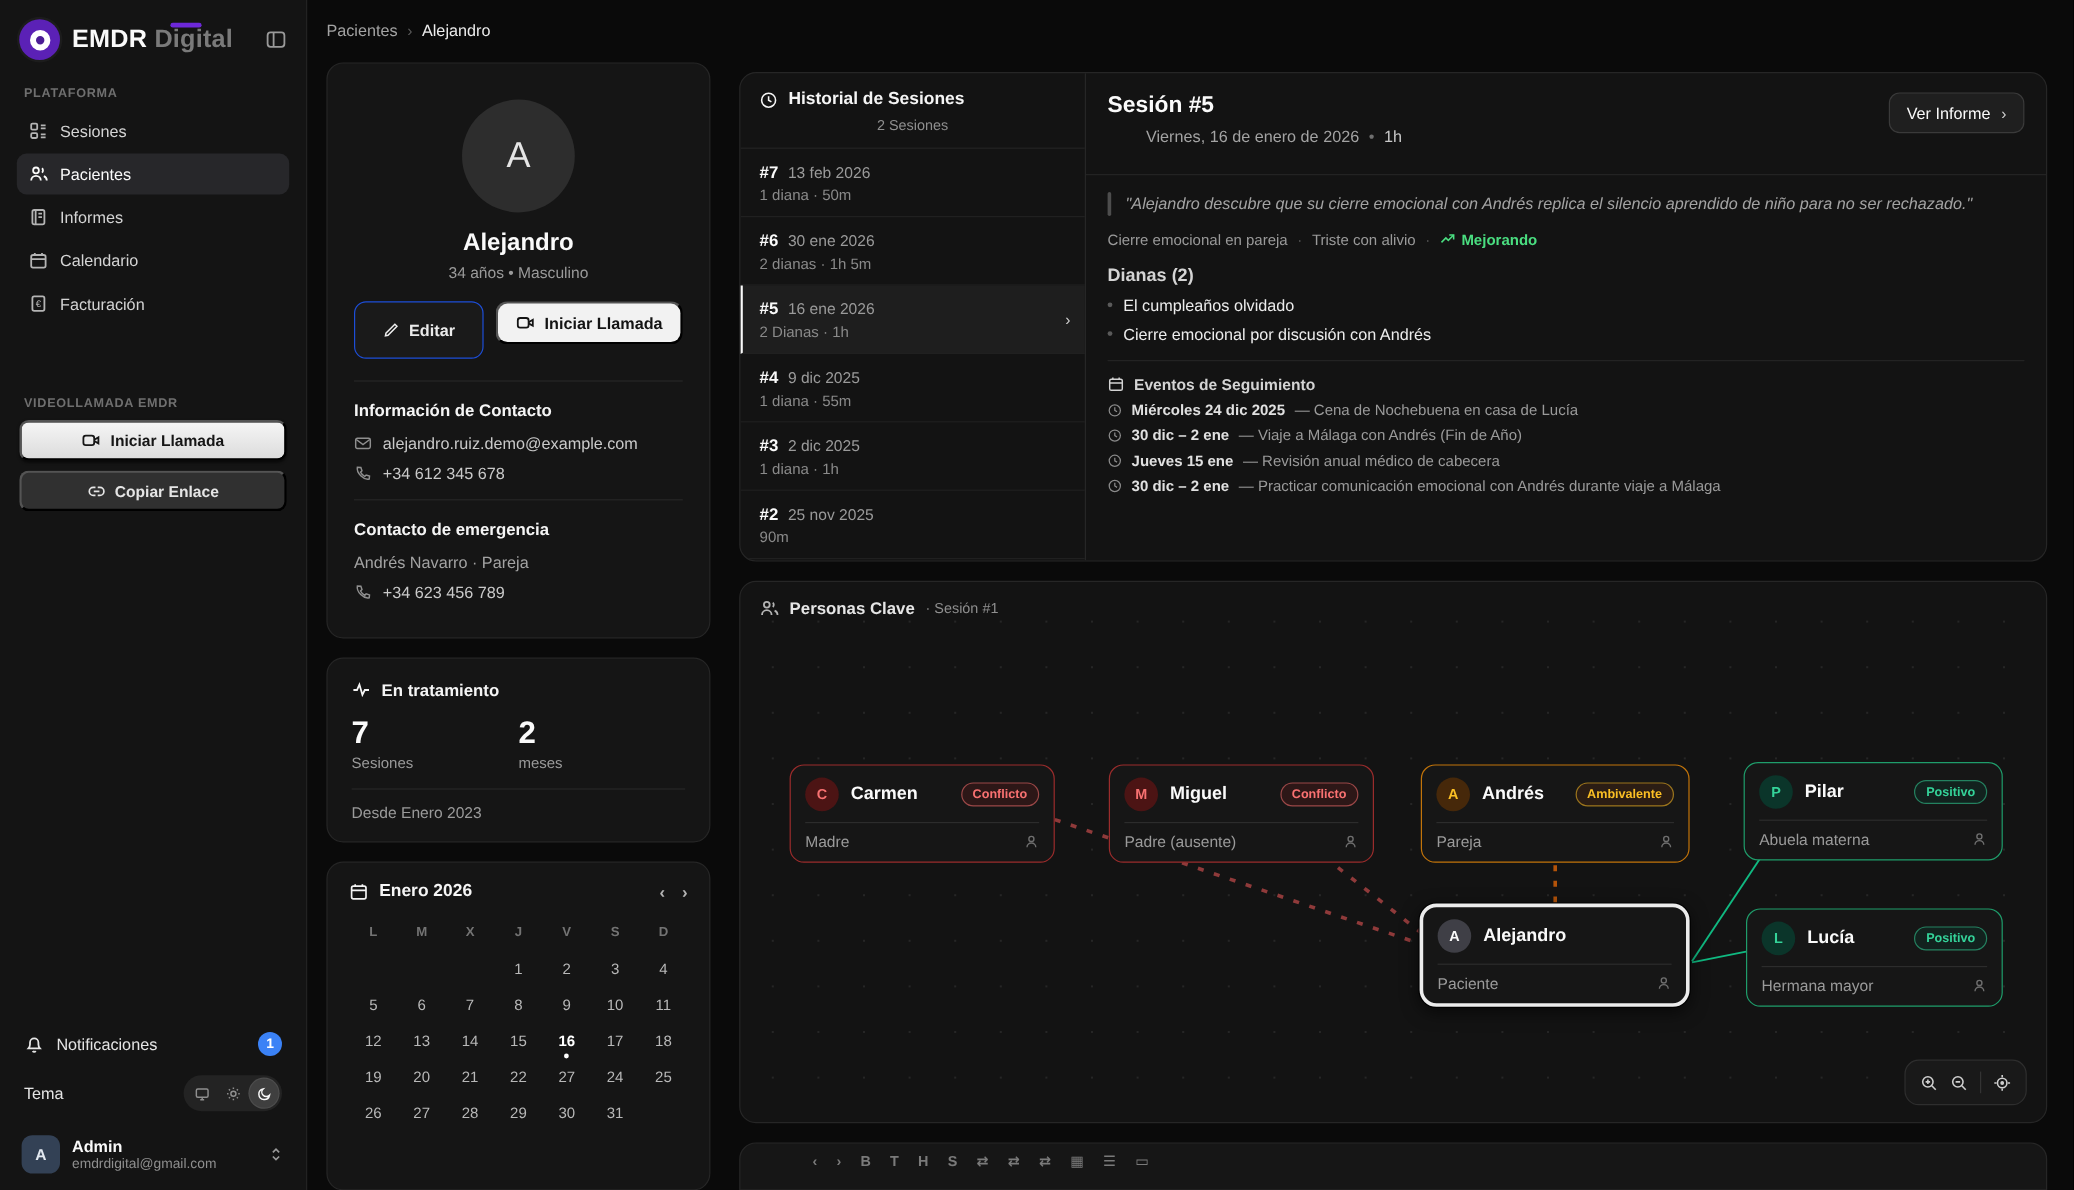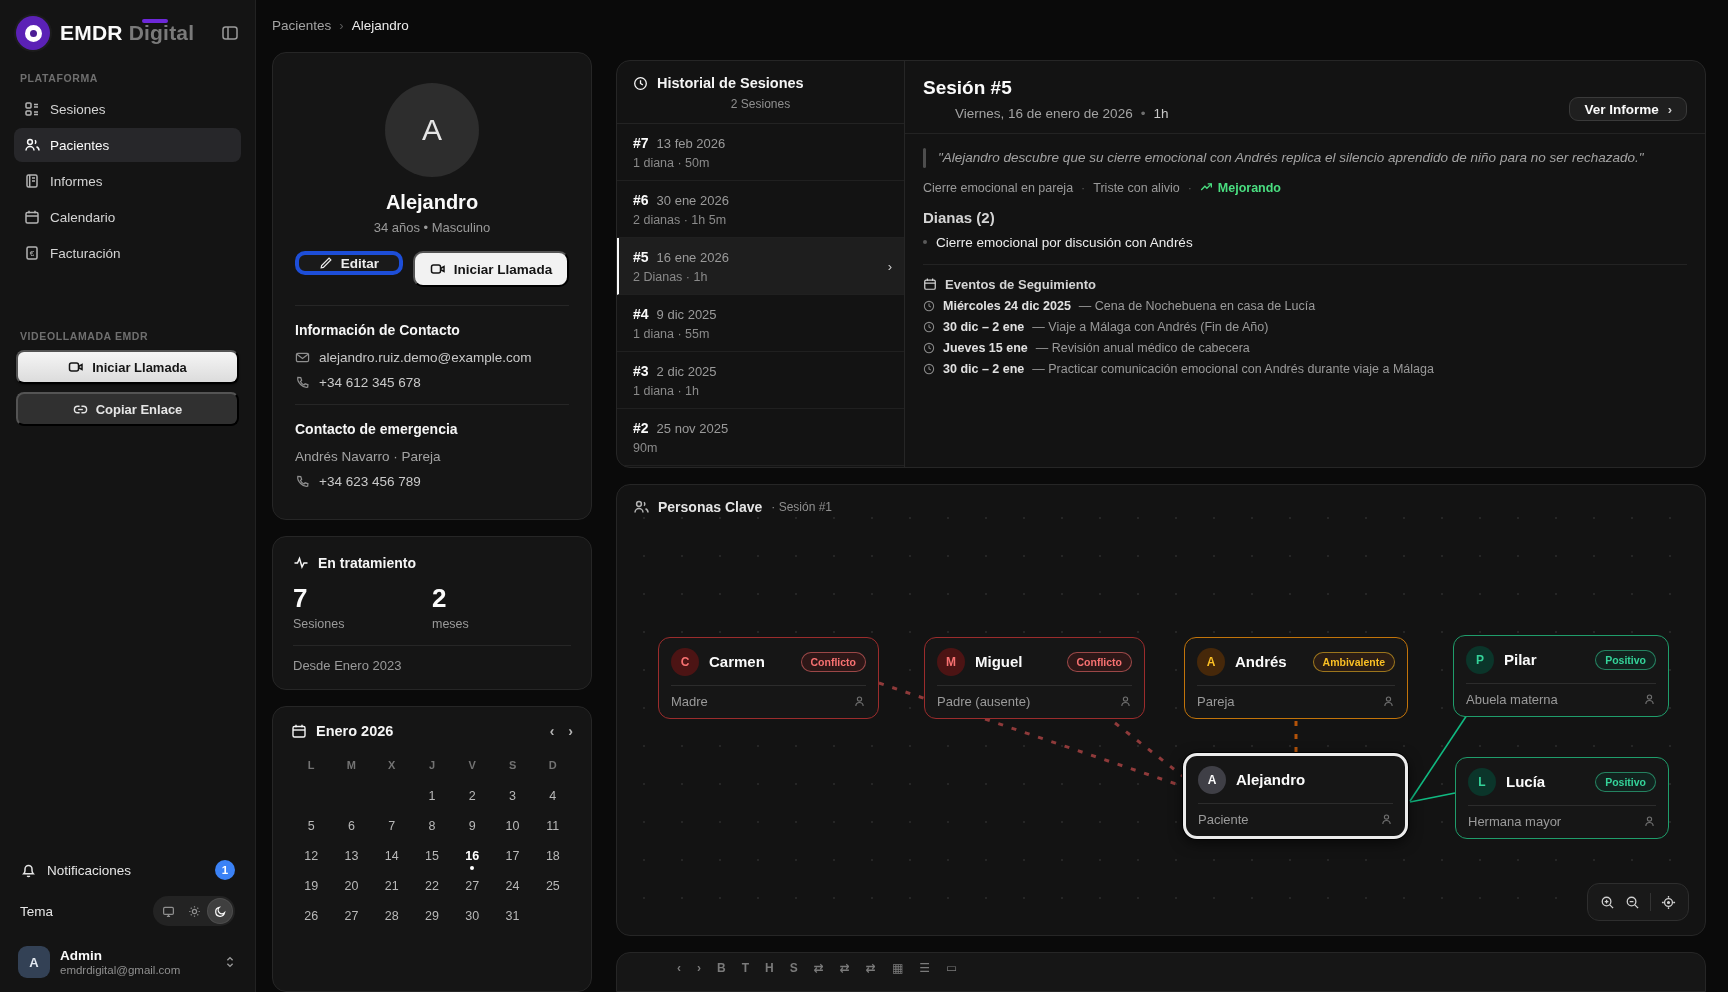--- a/index.html
+++ b/index.html
@@ -47,21 +47,21 @@
 
   .card { background:#151515; border:1px solid #262626; border-radius:14px; }
 
   
   .left-col { width:320px; min-width:320px; display:flex; flex-direction:column; gap:16px; }
   .patient-card { padding:24px 22px 20px 22px; }
   .patient-avatar { width:94px; height:94px; border-radius:50%; background:#2d2d2d; display:grid; place-items:center; font-size:30px; color:#e5e5e5; margin:6px auto 14px auto; }
   .patient-name { text-align:center; font-size:20px; font-weight:700; color:#fafafa; }
   .patient-meta { text-align:center; font-size:13px; color:#9a9a9a; margin-top:6px; }
   .patient-actions { display:flex; gap:10px; margin-top:16px; }
-  .btn-edit { flex:0 0 108px; height:24px; border-radius:10px; border:4px solid #1d4ed8; background:#1a1a1a; color:#ececec; font-size:13.5px; font-weight:600; display:flex; align-items:center; justify-content:center; gap:8px; cursor:pointer; }
+  .btn-edit { flex:0 0 108px; height:48px; border-radius:10px; border:1px solid #1d4ed8; background:#1a1a1a; color:#ececec; font-size:13.5px; font-weight:600; display:flex; align-items:center; justify-content:center; gap:8px; cursor:pointer; }
   .btn-call { flex:1; height:36px; border-radius:10px; background:#f2f2f2; color:#141414; font-size:13.5px; font-weight:700; display:flex; align-items:center; justify-content:center; gap:8px; cursor:pointer; }
   .hr { height:1px; background:#262626; margin:18px 0 16px 0; }
   .contact-title { font-size:14px; font-weight:700; color:#f5f5f5; margin-bottom:12px; }
   .contact-row { display:flex; align-items:center; gap:9px; font-size:13.5px; color:#c9c9c9; margin-bottom:10px; }
   .contact-row svg { color:#8f8f8f; flex:none; }
   .emg-name { font-size:13.5px; color:#a3a3a3; margin-bottom:10px; }
 
   .treat-card { padding:18px 20px 16px 20px; }
   .treat-head { display:flex; align-items:center; gap:9px; font-size:14px; font-weight:700; color:#f5f5f5; }
   .treat-stats { display:flex; margin-top:14px; }
@@ -90,25 +90,25 @@
   .sess-count { font-size:12px; color:#8f8f8f; margin-top:6px; }
   .sess-item { padding:11px 14px 10px 16px; border-bottom:1px solid #202020; cursor:pointer; position:relative; }
   .sess-item .row1 { display:flex; align-items:center; gap:8px; }
   .sess-id { font-size:14px; font-weight:700; color:#fafafa; }
   .sess-date { font-size:13px; color:#9a9a9a; }
   .sess-meta { font-size:12.5px; color:#8a8a8a; margin-top:5px; }
   .sess-item.selected { background:#1e1e1e; border-left:2px solid #fafafa; padding-left:14px; }
   .sess-chevron { position:absolute; right:12px; top:50%; transform:translateY(-50%); color:#cfcfcf; font-size:13px; }
 
   .sess-detail { flex:1; display:flex; flex-direction:column; min-width:0; }
-  .detail-head { display:flex; align-items:flex-end; padding:16px 18px 12px 18px; border-bottom:1px solid #232323; }
+  .detail-head { display:flex; align-items:flex-start; padding:16px 18px 24px 18px; border-bottom:1px solid #232323; }
   .detail-title { font-size:19px; font-weight:700; color:#fafafa; }
   .detail-sub { font-size:13.5px; color:#a3a3a3; margin-top:7px; display:flex; gap:8px; align-items:center;margin-left:32px; }
   .detail-sub b { color:#c9c9c9; font-weight:400; }
-  .btn-report { margin-left:auto; display:flex; align-items:center; gap:9px; height:24px; padding:0 14px; border-radius:9px; border:1px solid #3a3a3a; background:#1f1f1f; color:#fafafa; font-size:13.5px; font-weight:700; cursor:pointer; }
+  .btn-report { margin-left:auto; display:flex; align-items:center; gap:9px; height:34px; padding:0 14px; border-radius:9px; border:1px solid #3a3a3a; background:#1f1f1f; color:#fafafa; font-size:13.5px; font-weight:400; cursor:pointer; }
   .detail-body { padding:14px 18px; overflow:hidden; }
   .quote { display:flex; gap:12px; }
   .quote-bar { width:3px; border-radius:2px; background:#4d4d4d; flex:none; }
   .quote-text { font-size:13.5px; font-style:italic; color:#a3a3a3; line-height:1.45; }
   .tag-row { display:flex; align-items:center; gap:8px; font-size:12.5px; color:#9a9a9a; margin-top:13px; flex-wrap:wrap; }
   .tag-sep { color:#5a5a5a; }
   .trend { display:flex; align-items:center; gap:5px; color:#4ade80; font-weight:600;justify-content:center; }
   .dianas-title { font-size:15px; font-weight:700; color:#d4d4d4; margin-top:14px; }
   .diana-item { display:flex; align-items:center; gap:9px; font-size:13.5px; color:#ececec; margin-top:9px; }
   .diana-dot { width:4px; height:4px; border-radius:50%; background:#5a5a5a; flex:none; }
@@ -525,20 +525,24 @@
                   <svg width="13" height="13" viewBox="0 0 16 16" fill="none" stroke="currentColor" stroke-width="1.6">
                       <polyline points="1.5,11 6,6.5 8.5,9 14,3.5"></polyline>
                       <polyline points="9.5,3.5 14,3.5 14,8"></polyline>
                     </svg>
                   <span>Mejorando</span>
                 </span>
               </div>
               <div class="dianas-title">Dianas (2)</div>
               <div class="diana-item">
                   <span class="diana-dot"></span>
+                  <span>El cumpleaños olvidado</span>
+                </div>
+              <div class="diana-item">
+                  <span class="diana-dot"></span>
                   <span>Cierre emocional por discusión con Andrés</span>
                 </div>
               <div class="events-sep"></div>
               <div class="events-title">
                 <svg width="14" height="14" viewBox="0 0 16 16" fill="none" stroke="currentColor" stroke-width="1.4">
                     <rect x="2" y="3.5" width="12" height="10.5" rx="1.5"></rect>
                     <line x1="2" y1="7" x2="14" y2="7"></line>
                     <line x1="5" y1="1.8" x2="5" y2="4.2"></line>
                     <line x1="11" y1="1.8" x2="11" y2="4.2"></line>
                   </svg>

